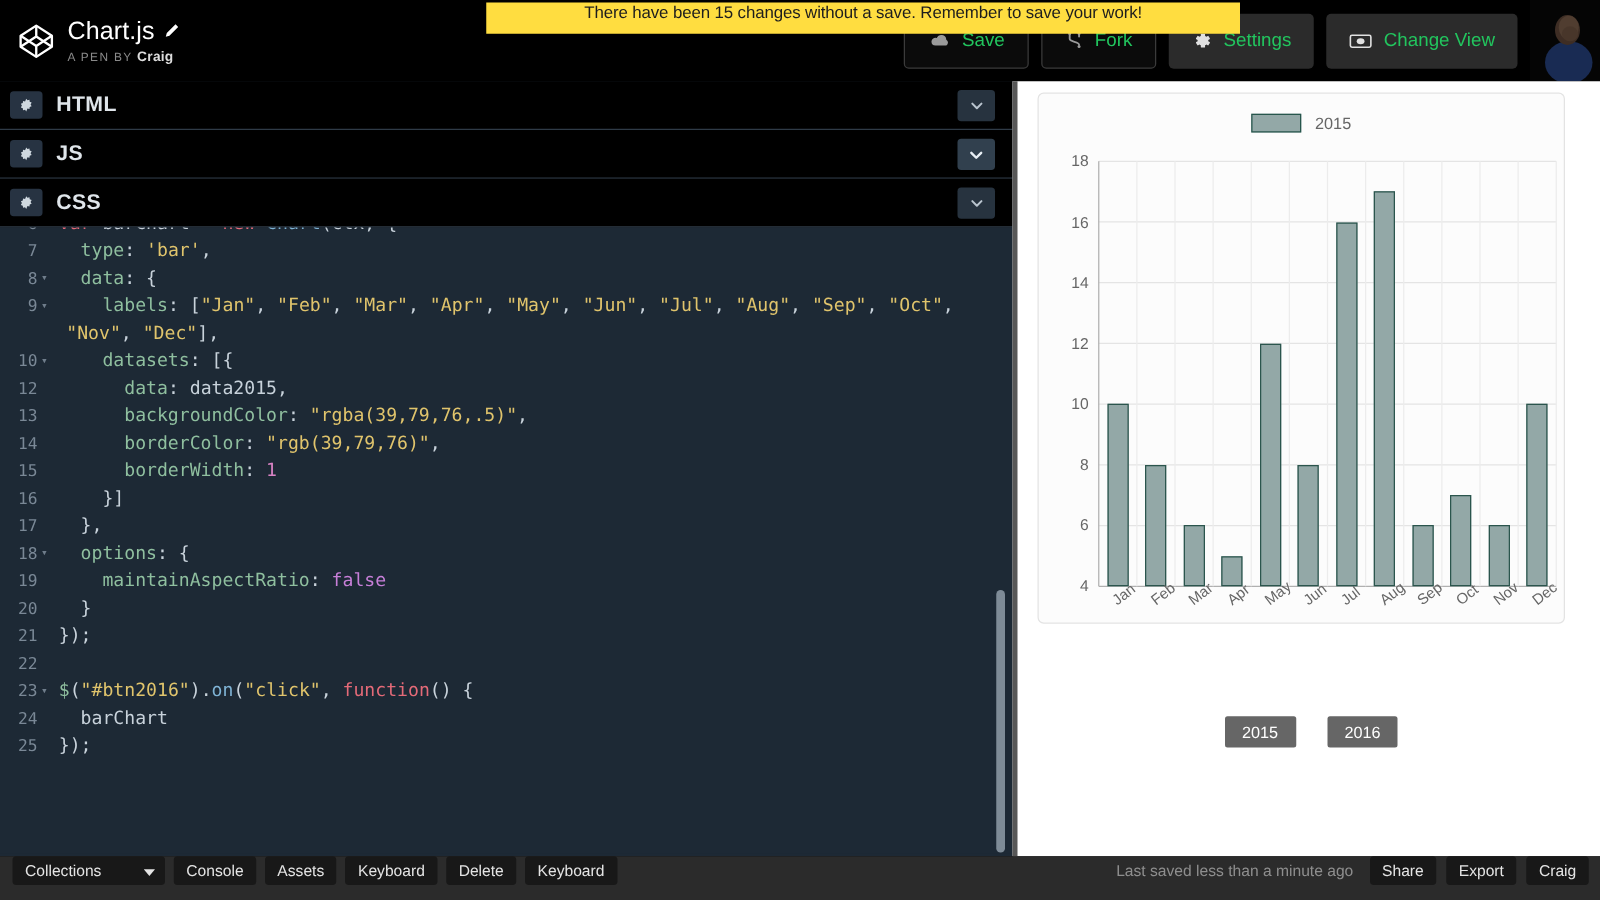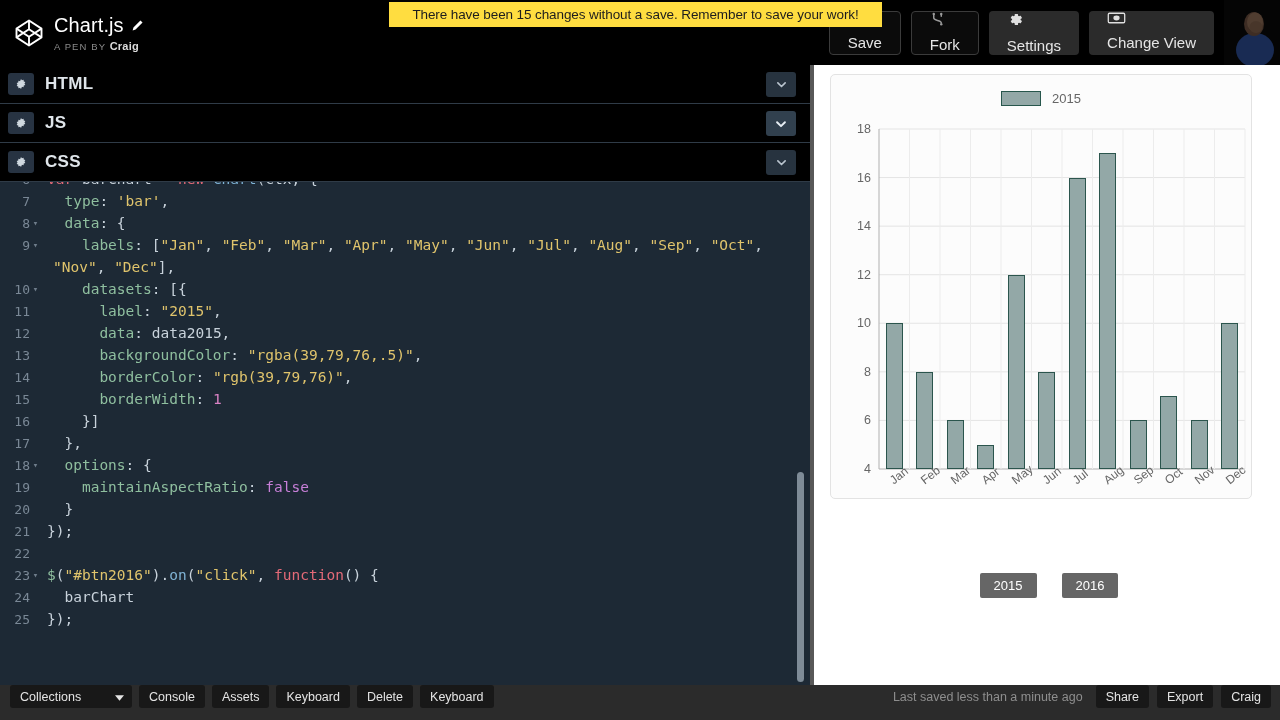--- a/index.html
+++ b/index.html
@@ -29,37 +29,37 @@
     margin-top: 4px; text-transform: uppercase;
   }
   .byline b { color: #ddd; font-weight: 700; font-size: 11px;
               letter-spacing: .2px; text-transform: none; }
 
   .topbar-actions {
     position: absolute; right: 0; top: 0; height: 65px;
     display: flex; align-items: center; gap: 10px; padding-right: 0;
   }
   .tbtn {
-    height: 44px; border-radius: 4px; display: flex; 
-    gap: 9px; padding: 0 18px; color: #e5e5e5; font-size: 15px;
-    cursor: pointer; white-space: nowrap; flex-direction: column;
+    height: 44px; border-radius: 4px; display: flex; align-items: center;
+    gap: 9px; padding: 0 18px; color: #22c55e; font-size: 15px;
+    cursor: pointer; white-space: nowrap;
   }
   .tbtn.outline { background: #0b0b0b; border: 1px solid #3b3b3b; }
   .tbtn.solid { background: #2b2b2b; }
   .tbtn svg { display: block; }
   .avatar {
     width: 56px; height: 65px; flex: none; overflow: hidden;
     position: relative; background: #0a0a0a;
   }
 
   
   .warning {
-    position: absolute; left: 389px; top: 2px; width: 493px; height: 25px;
+    position: absolute; left: 389px; top: 2px; width: 603px; height: 25px;
     background: #ffdd40; color: #1d1d1d; font-size: 13.5px;
-    display: flex; align-items: center; justify-content: center;
+    display: flex; justify-content: center;
     z-index: 40; letter-spacing: -.1px;
   }
 
   
   .editor {
     position: absolute; left: 0; top: 65px; width: 810px; height: 620px;
     background: #1d2935;
   }
   .panel-head {
     height: 39px; background: #000000; border-bottom: 1px solid #2f3b47;
@@ -309,21 +309,20 @@
     </div>
 
     <div class="code-area">
       <div class="code-scroll" id="code-scroll">
           <div class="cline"><span class="lno">6</span><span class="fold">▾</span><span class="ctext"><span class="k-kw">var </span><span class="k-var">barChart </span><span class="k-punc">= </span><span class="k-kw">new </span><span class="k-fn">Chart</span><span class="k-punc">(ctx, {</span></span></div>
           <div class="cline"><span class="lno">7</span><span class="fold"></span><span class="ctext"><span class="k-key">  type</span><span class="k-punc">: </span><span class="k-str">'bar'</span><span class="k-punc">,</span></span></div>
           <div class="cline"><span class="lno">8</span><span class="fold">▾</span><span class="ctext"><span class="k-key">  data</span><span class="k-punc">: {</span></span></div>
           <div class="cline"><span class="lno">9</span><span class="fold">▾</span><span class="ctext"><span class="k-key">    labels</span><span class="k-punc">: [</span><span class="k-str">"Jan"</span><span class="k-punc">, </span><span class="k-str">"Feb"</span><span class="k-punc">, </span><span class="k-str">"Mar"</span><span class="k-punc">, </span><span class="k-str">"Apr"</span><span class="k-punc">, </span><span class="k-str">"May"</span><span class="k-punc">, </span><span class="k-str">"Jun"</span><span class="k-punc">, </span><span class="k-str">"Jul"</span><span class="k-punc">, </span><span class="k-str">"Aug"</span><span class="k-punc">, </span><span class="k-str">"Sep"</span><span class="k-punc">, </span><span class="k-str">"Oct"</span><span class="k-punc">,</span></span></div>
           <div class="cline"><span class="lno"></span><span class="fold"></span><span class="ctext" style="padding-left: 12px;"><span class="k-str">"Nov"</span><span class="k-punc">, </span><span class="k-str">"Dec"</span><span class="k-punc">],</span></span></div>
           <div class="cline"><span class="lno">10</span><span class="fold">▾</span><span class="ctext"><span class="k-key">    datasets</span><span class="k-punc">: [{</span></span></div>
-          <div class="cline"><span class="lno">11</span><span class="fold"></span><span class="ctext"><span class="k-key">      label</span><span class="k-punc">: </span><span class="k-str">"2015"</span><span class="k-punc">,</span></span></div>
           <div class="cline"><span class="lno">12</span><span class="fold"></span><span class="ctext"><span class="k-key">      data</span><span class="k-punc">: data2015,</span></span></div>
           <div class="cline"><span class="lno">13</span><span class="fold"></span><span class="ctext"><span class="k-key">      backgroundColor</span><span class="k-punc">: </span><span class="k-str">"rgba(39,79,76,.5)"</span><span class="k-punc">,</span></span></div>
           <div class="cline"><span class="lno">14</span><span class="fold"></span><span class="ctext"><span class="k-key">      borderColor</span><span class="k-punc">: </span><span class="k-str">"rgb(39,79,76)"</span><span class="k-punc">,</span></span></div>
           <div class="cline"><span class="lno">15</span><span class="fold"></span><span class="ctext"><span class="k-key">      borderWidth</span><span class="k-punc">: </span><span class="k-num">1</span></span></div>
           <div class="cline"><span class="lno">16</span><span class="fold"></span><span class="ctext"><span class="k-punc">    }]</span></span></div>
           <div class="cline"><span class="lno">17</span><span class="fold"></span><span class="ctext"><span class="k-punc">  },</span></span></div>
           <div class="cline"><span class="lno">18</span><span class="fold">▾</span><span class="ctext"><span class="k-key">  options</span><span class="k-punc">: {</span></span></div>
           <div class="cline"><span class="lno">19</span><span class="fold"></span><span class="ctext"><span class="k-key">    maintainAspectRatio</span><span class="k-punc">: </span><span class="k-lit">false</span></span></div>
           <div class="cline"><span class="lno">20</span><span class="fold"></span><span class="ctext"><span class="k-punc">  }</span></span></div>
           <div class="cline"><span class="lno">21</span><span class="fold"></span><span class="ctext"><span class="k-punc">});</span></span></div>

